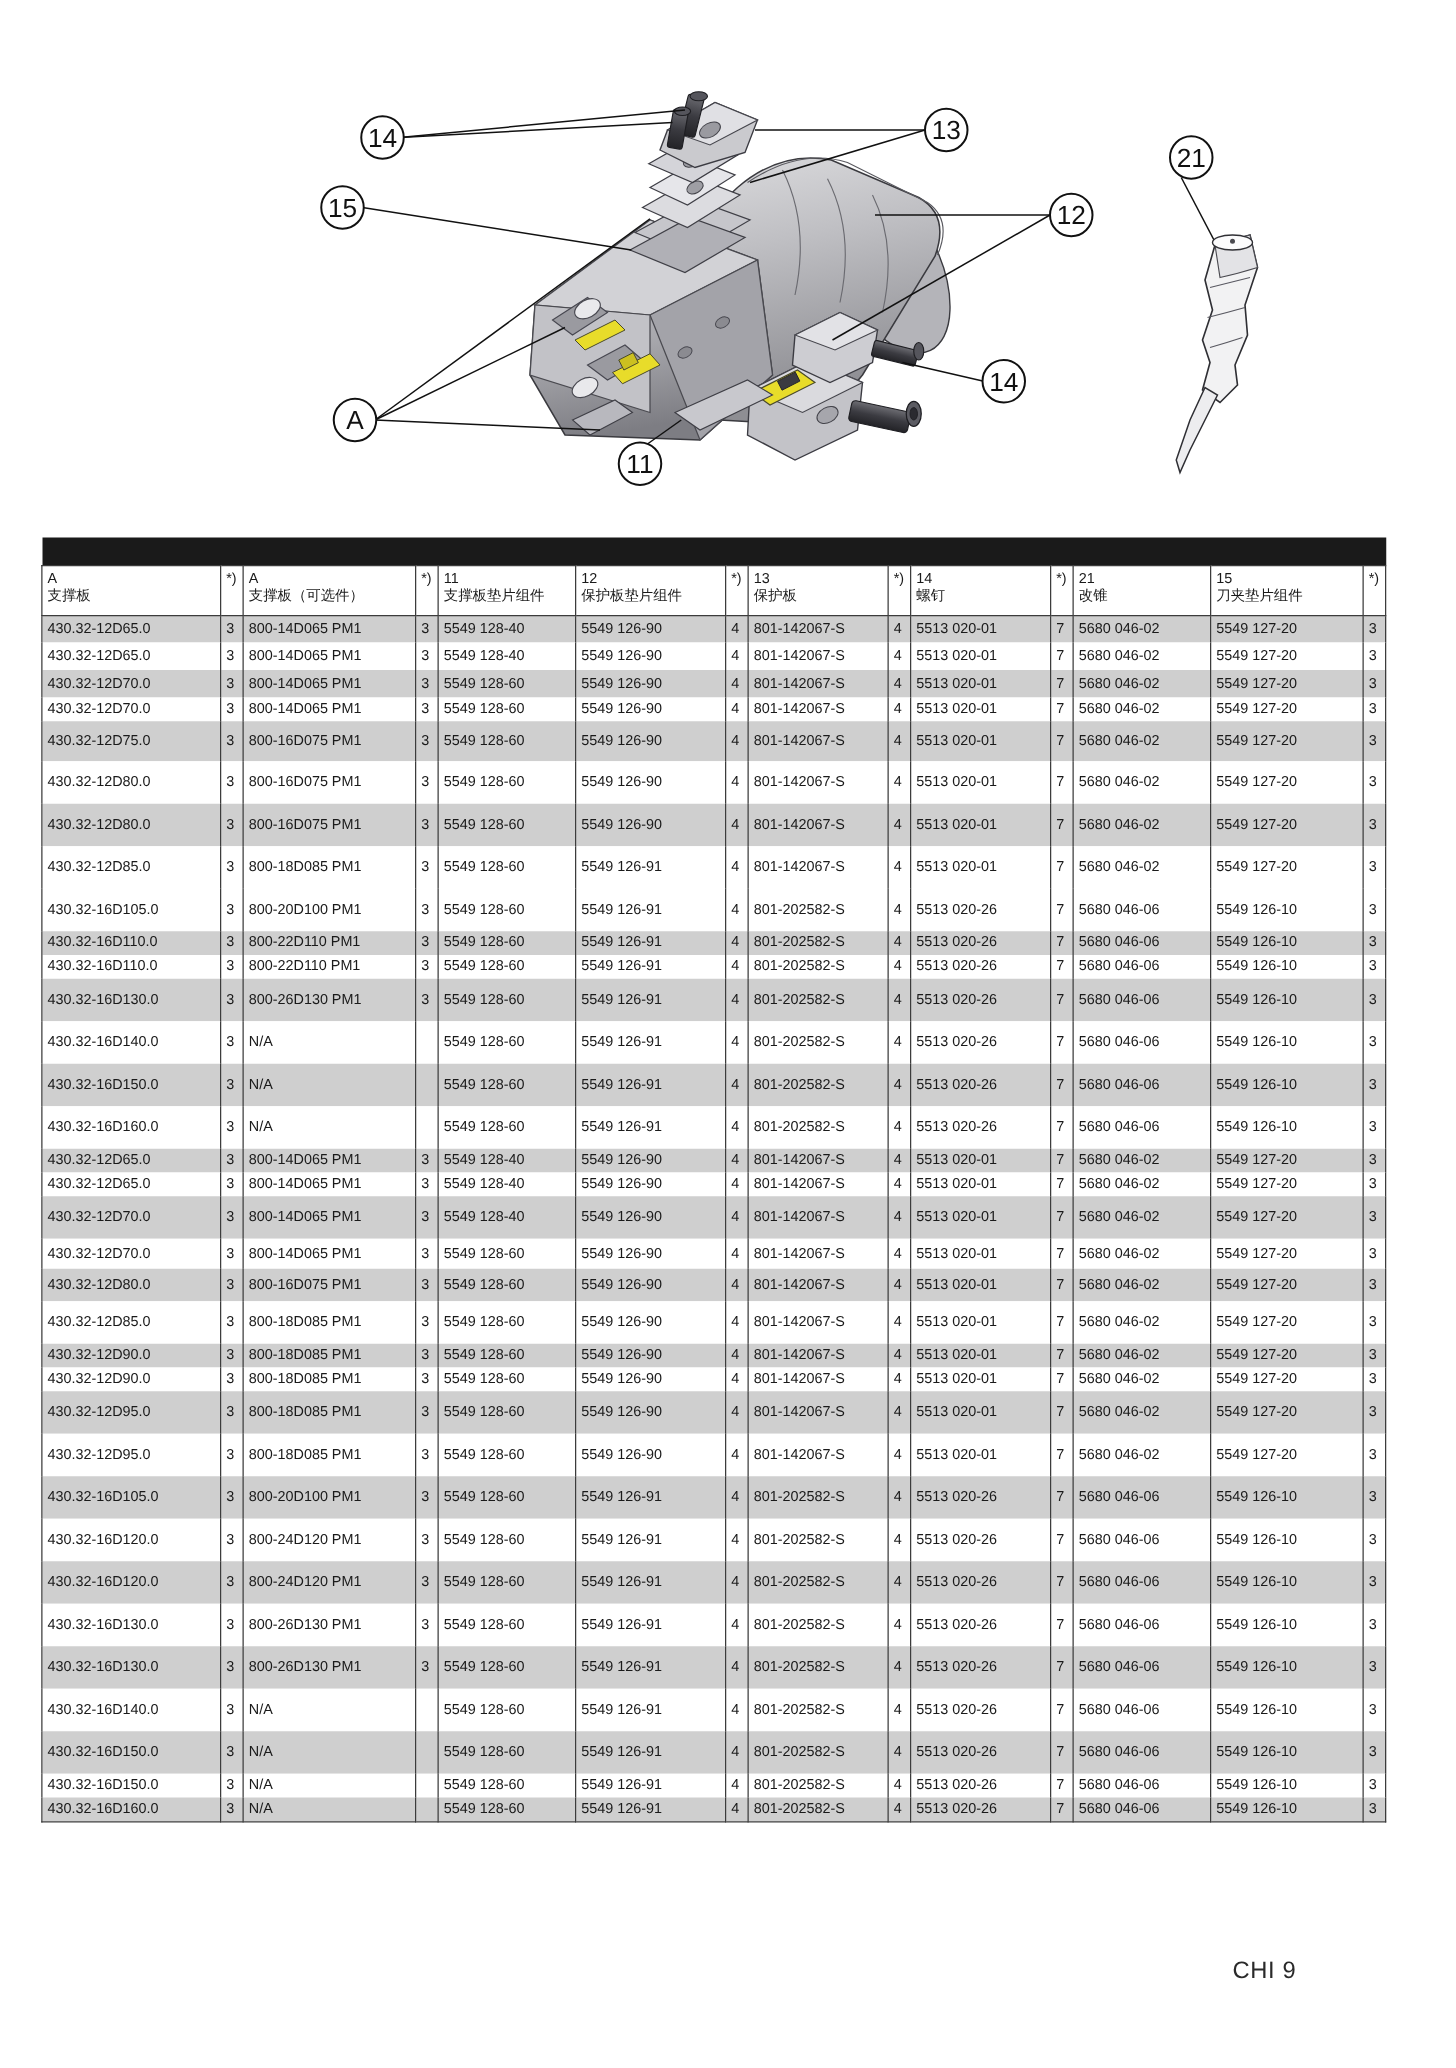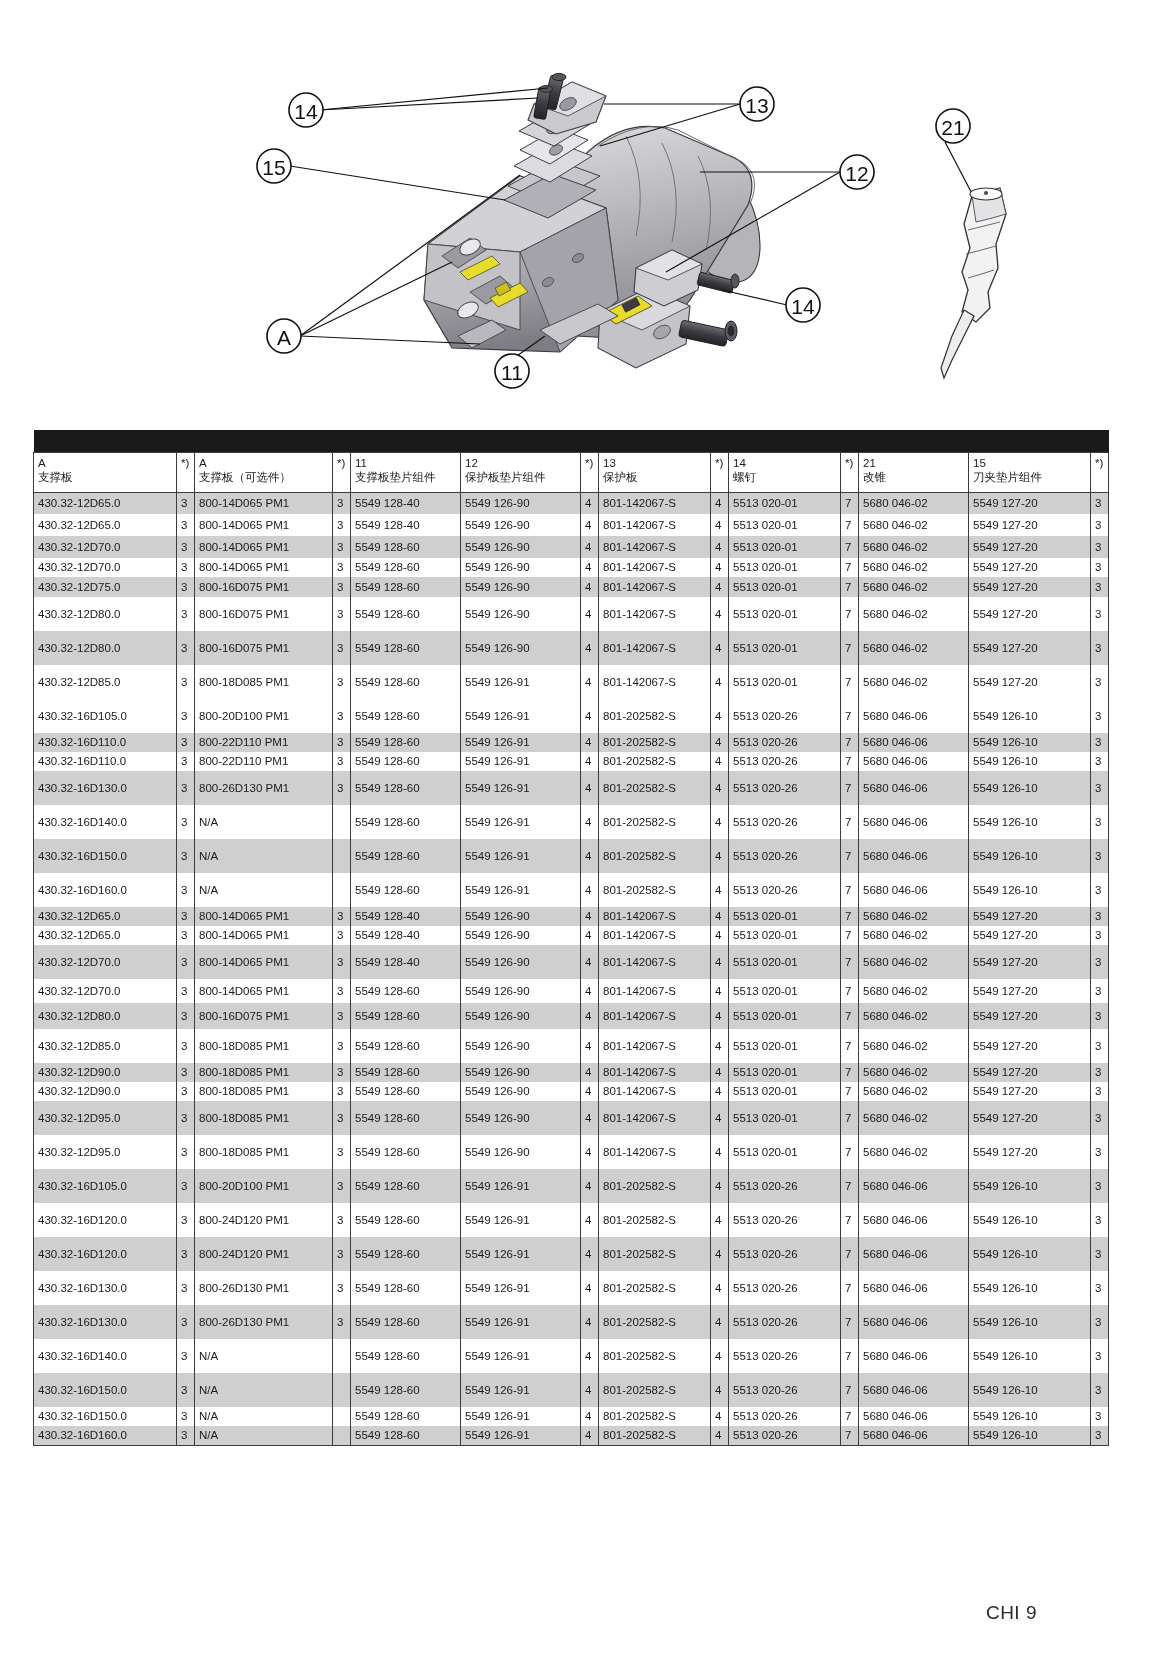--- a/index.html
+++ b/index.html
@@ -87,21 +87,21 @@
   col.c-12     { width: 120px; }
   col.c-13     { width: 112px; }
   col.c-14     { width: 112px; }
   col.c-21     { width: 110px; }
   col.c-15     { width: 122px; }
 
   
   #page-footer {
     position: absolute;
     right: 128px;
-    top: 1602px;
+    top: 1566px;
     font-size: 19px;
     color: #2a2a2a;
     letter-spacing: 0.5px;
   }
 </style>
 </head>
 <body>
 
 <div id="illustration">
   <svg width="1165" height="415" viewBox="0 0 1165 415" xmlns="http://www.w3.org/2000/svg">
@@ -408,21 +408,21 @@
           <td>5549 126-90</td>
           <td>4</td>
           <td>801-142067-S</td>
           <td>4</td>
           <td>5513 020-01</td>
           <td>7</td>
           <td>5680 046-02</td>
           <td>5549 127-20</td>
           <td>3</td>
         </tr>
-        <tr class="shade" style="height: 20px;">
+        <tr class="shade" style="height: 32px;">
           <td>430.32-12D75.0</td>
           <td>3</td>
           <td>800-16D075 PM1</td>
           <td>3</td>
           <td>5549 128-60</td>
           <td>5549 126-90</td>
           <td>4</td>
           <td>801-142067-S</td>
           <td>4</td>
           <td>5513 020-01</td>

